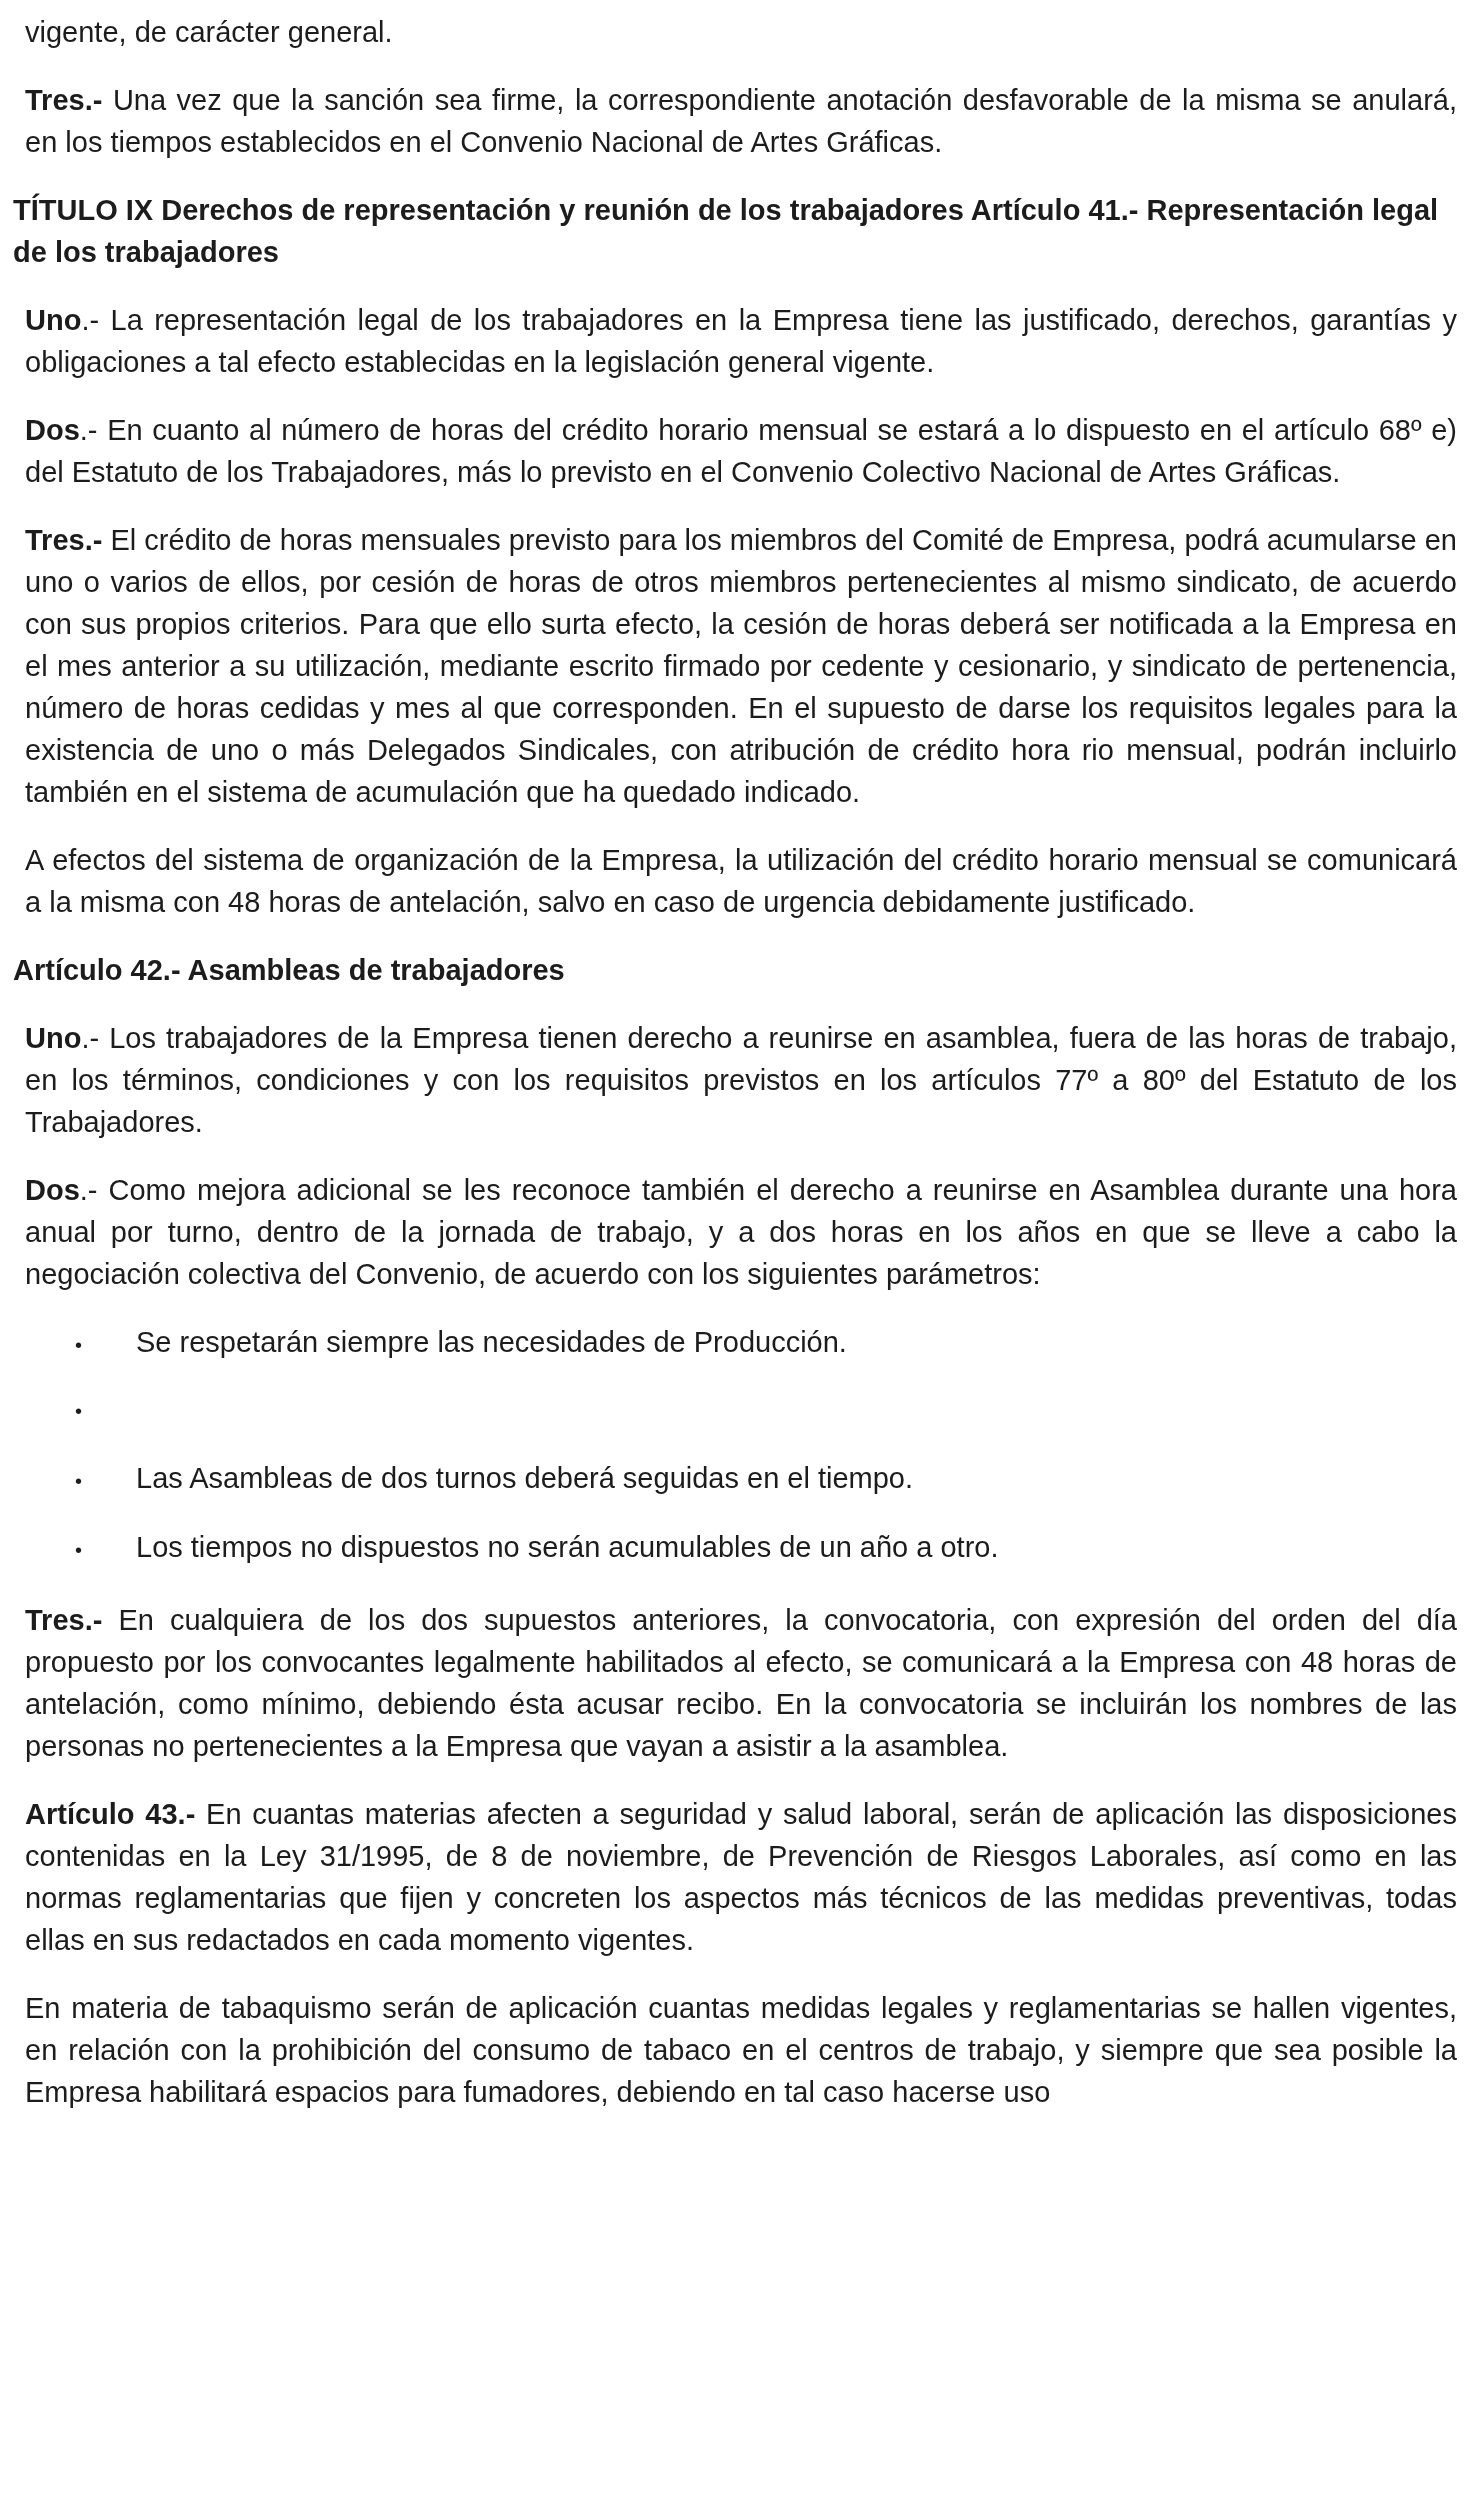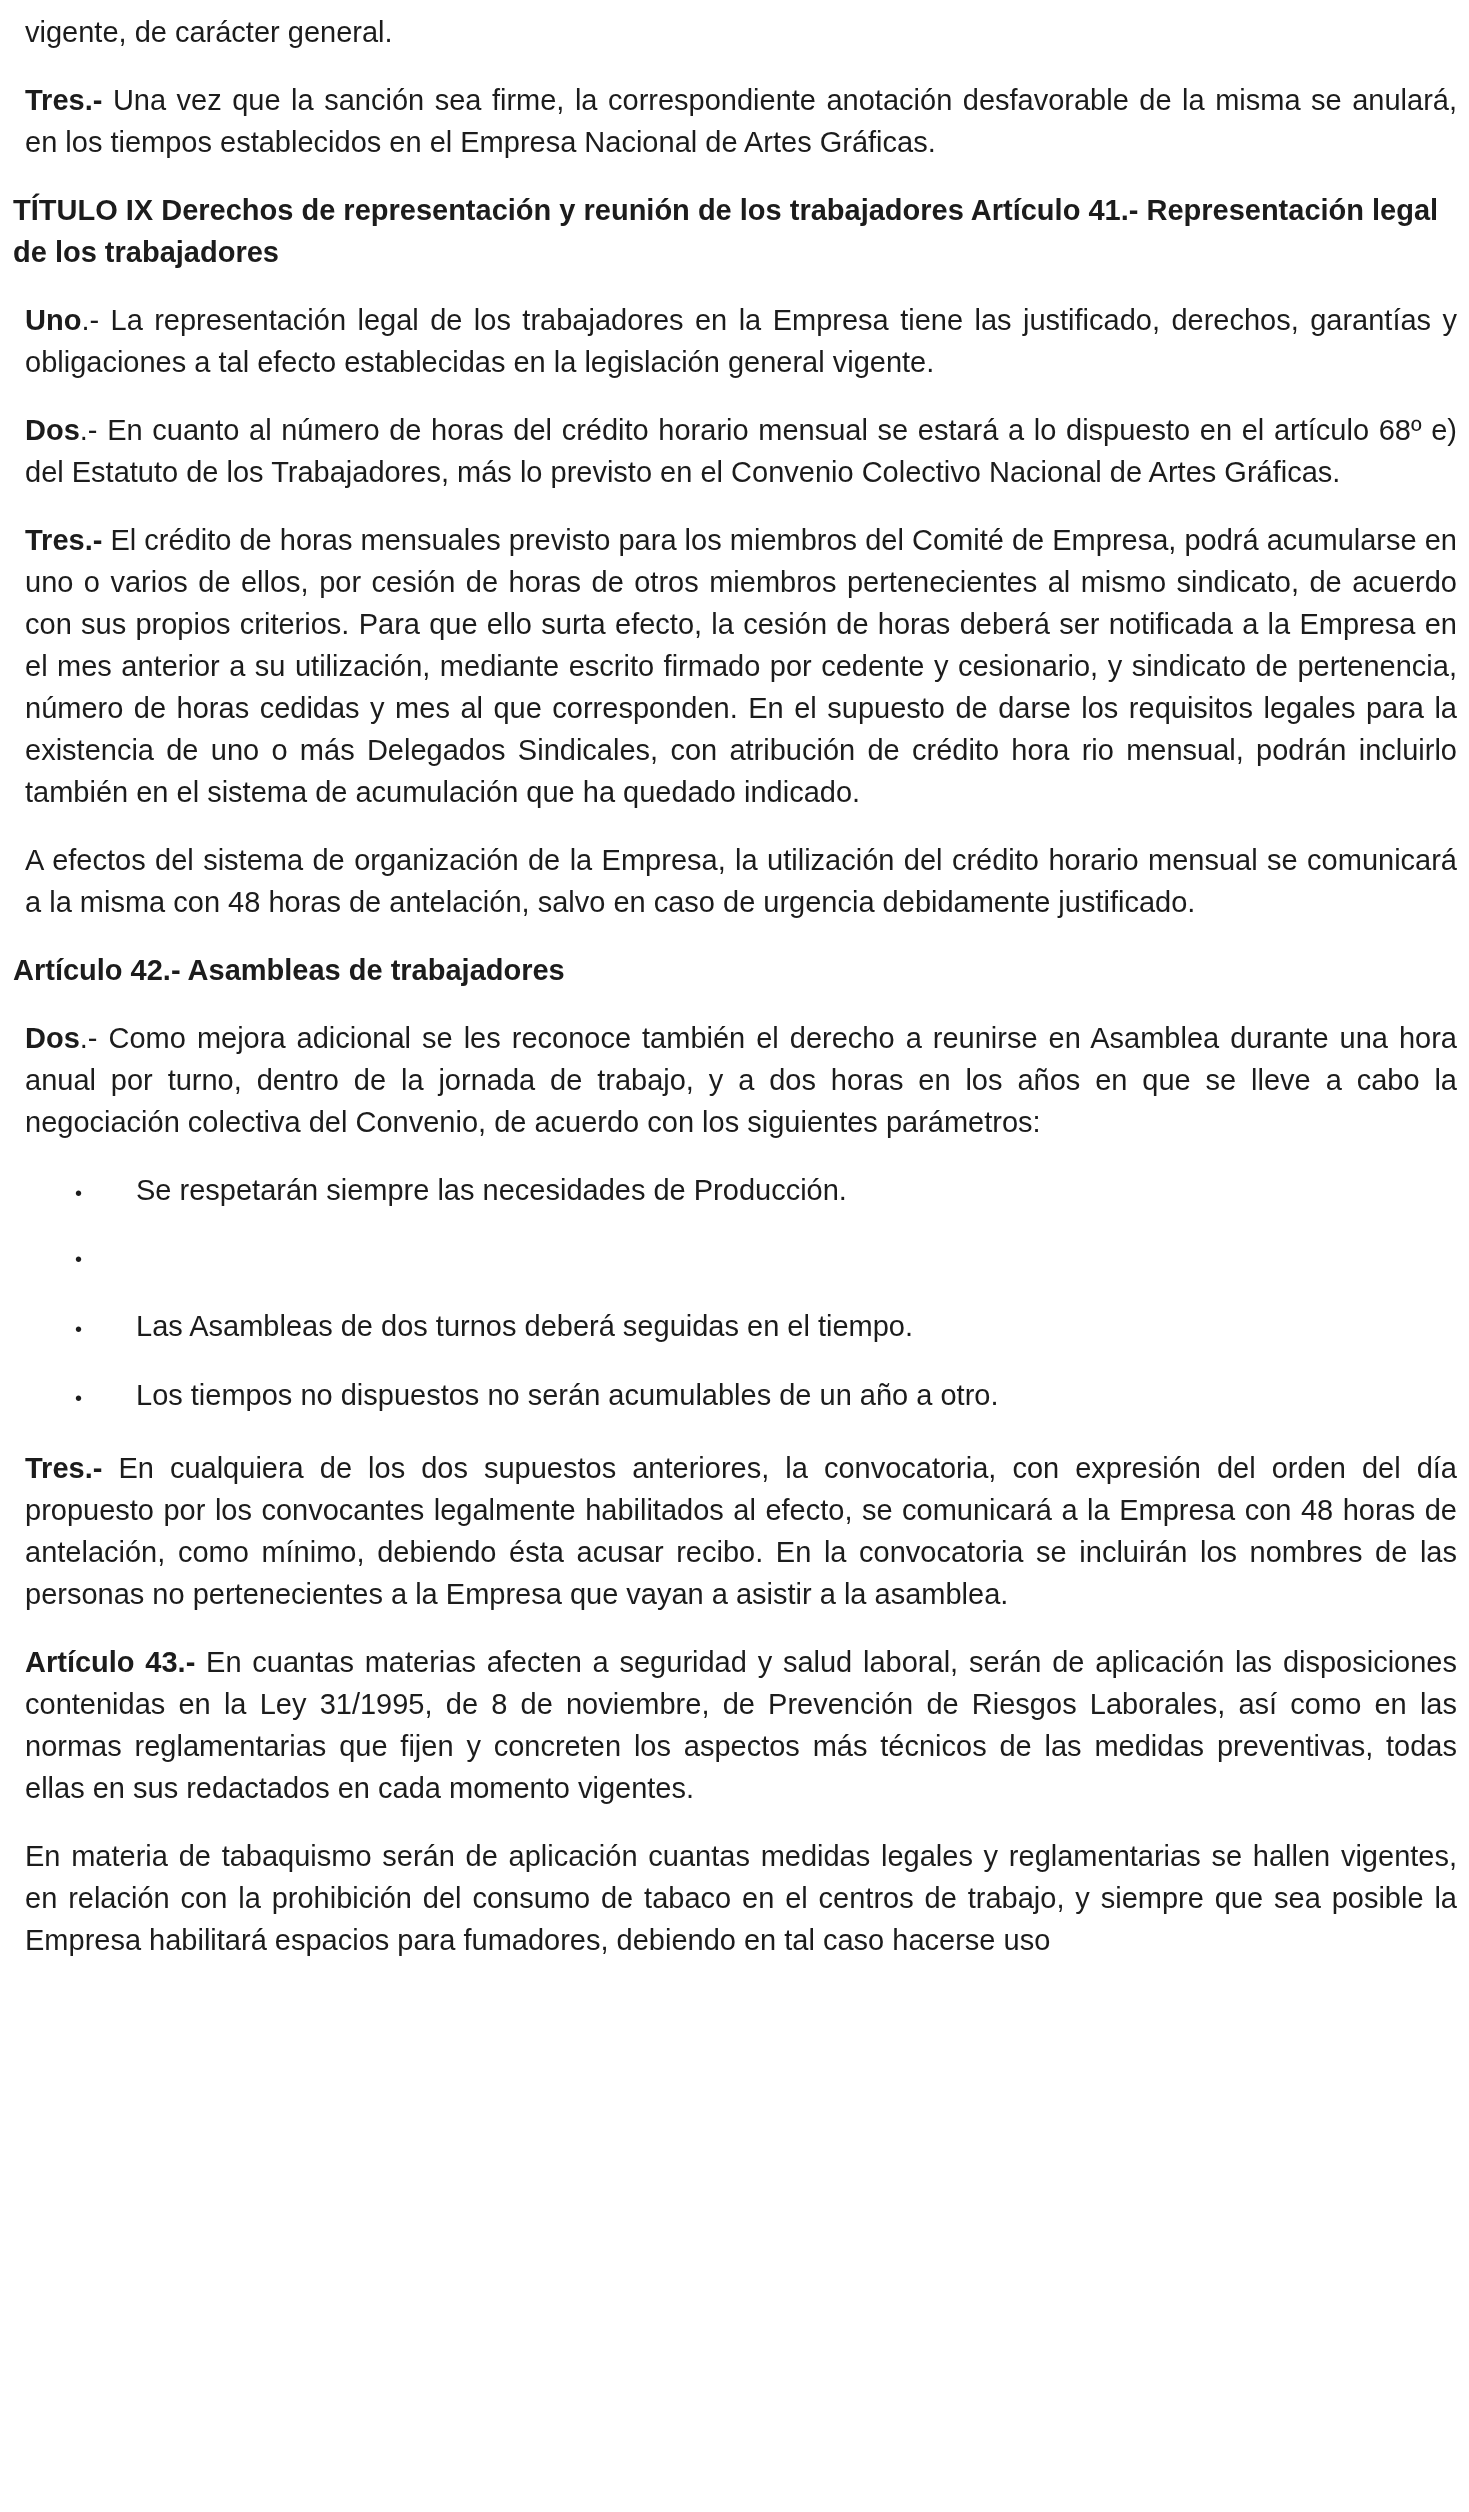--- a/index.html
+++ b/index.html
@@ -52,34 +52,35 @@
     flex: 1 1 auto;
   }
 </style>
 </head>
 <body>
 
 <div class="page">
 
   <p class="para"><span>vigente, de carácter general.</span></p>
 
-  <p class="para"><span class="lead">Tres.-</span><span> Una vez que la sanción sea firme, la correspondiente anotación desfavorable de la misma se anulará, en los tiempos establecidos en el Empresa Nacional de Artes Gráficas.</span></p>
+  <p class="para"><span class="lead">Tres.-</span><span> Una vez que la sanción sea firme, la correspondiente anotación desfavorable de la misma se anulará, en los tiempos establecidos en el Convenio Nacional de Artes Gráficas.</span></p>
 
   <p class="heading big-gap">TÍTULO IX Derechos de representación y reunión de los trabajadores Artículo 41.- Representación legal de los trabajadores</p>
 
   <p class="para"><span class="lead">Uno</span><span>.- La representación legal de los trabajadores en la Empresa tiene las justificado, derechos, garantías y obligaciones a tal efecto establecidas en la legislación general vigente.</span></p>
 
   <p class="para"><span class="lead">Dos</span><span>.- En cuanto al número de horas del crédito horario mensual se estará a lo dispuesto en el artículo 68º e) del Estatuto de los Trabajadores, más lo previsto en el Convenio Colectivo Nacional de Artes Gráficas.</span></p>
 
   <p class="para"><span class="lead">Tres.-</span><span> El crédito de horas mensuales previsto para los miembros del Comité de Empresa, podrá acumularse en uno o varios de ellos, por cesión de horas de otros miembros pertenecientes al mismo sindicato, de acuerdo con sus propios criterios. Para que ello surta efecto, la cesión de horas deberá ser notificada a la Empresa en el mes anterior a su utilización, mediante escrito firmado por cedente y cesionario, y sindicato de pertenencia, número de horas cedidas y mes al que corresponden. En el supuesto de darse los requisitos legales para la existencia de uno o más Delegados Sindicales, con atribución de crédito hora rio mensual, podrán incluirlo también en el sistema de acumulación que ha quedado indicado.</span></p>
 
   <p class="para"><span>A efectos del sistema de organización de la Empresa, la utilización del crédito horario mensual se comunicará a la misma con 48 horas de antelación, salvo en caso de urgencia debidamente justificado.</span></p>
 
   <p class="heading">Artículo 42.- Asambleas de trabajadores</p>
 
+  <p class="para"><span class="lead">Uno</span><span>.- Los trabajadores de la Empresa tienen derecho a reunirse en asamblea, fuera de las horas de trabajo, en los términos, condiciones y con los requisitos previstos en los artículos 77º a 80º del Estatuto de los Trabajadores.</span></p>
 
   <p class="para"><span class="lead">Dos</span><span>.- Como mejora adicional se les reconoce también el derecho a reunirse en Asamblea durante una hora anual por turno, dentro de la jornada de trabajo, y a dos horas en los años en que se lleve a cabo la negociación colectiva del Convenio, de acuerdo con los siguientes parámetros:</span></p>
 
   <div class="bullet-list">
     <div class="bullet-item">
       <span class="bullet-marker">•</span>
       <span class="bullet-text">Se respetarán siempre las necesidades de Producción.</span>
     </div>
     <div class="bullet-item">
       <span class="bullet-marker">•</span>

